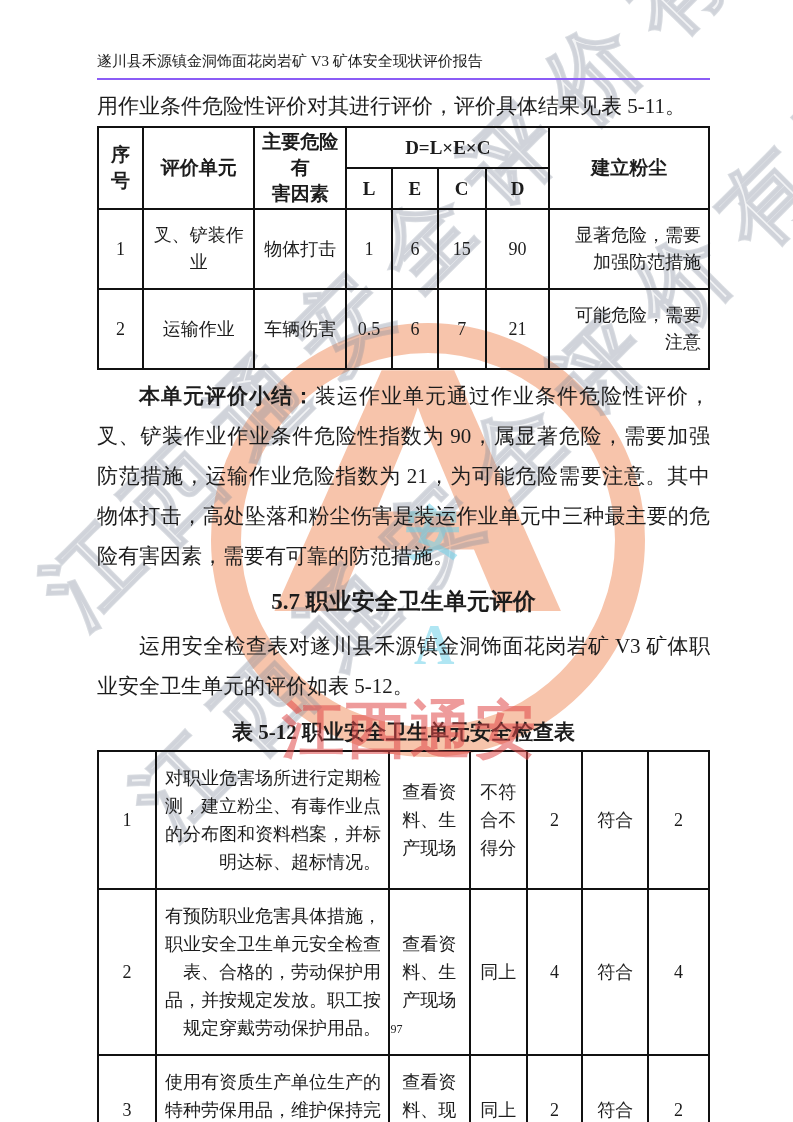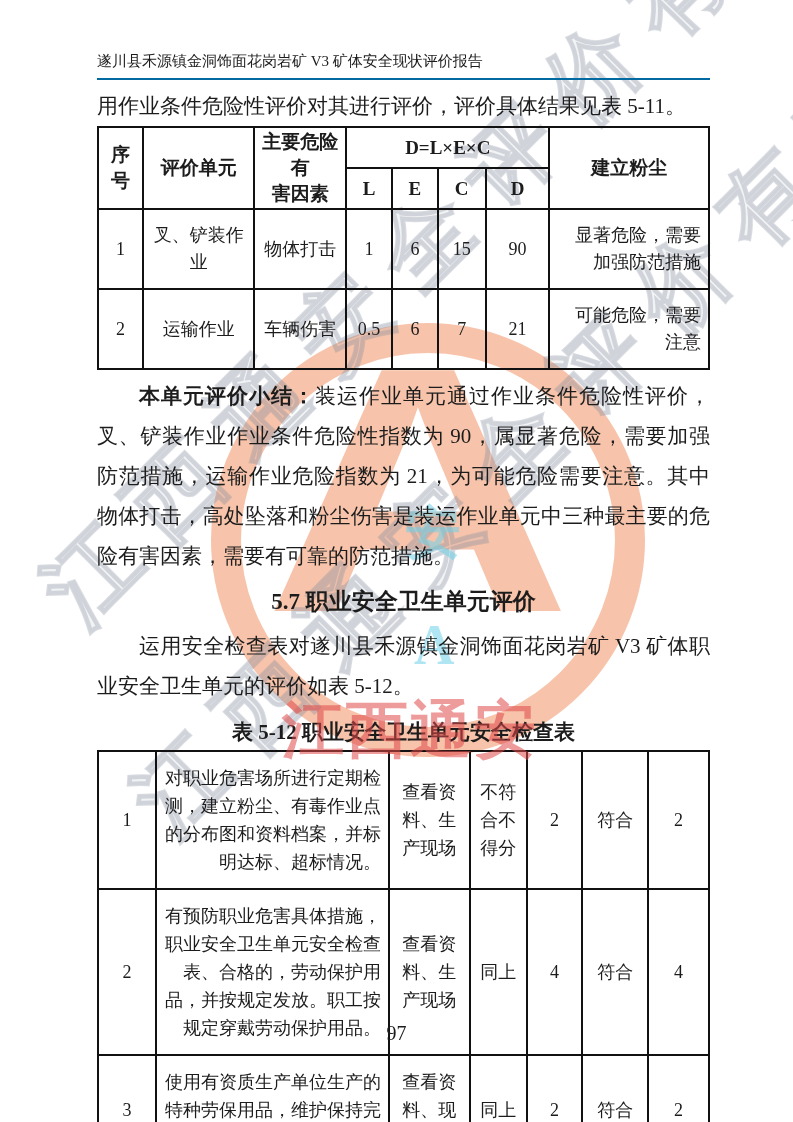--- a/index.html
+++ b/index.html
@@ -39,21 +39,21 @@
   .wm-red{
     position:absolute; z-index:2; left:282px; top:697px; pointer-events:none;
     font-size:62px; line-height:66px; font-weight:bold; letter-spacing:2px;
     color:rgba(224,72,72,0.55);
   }
   
   .page-header{
     position:absolute; z-index:1; left:97px; right:83px; top:52px;
     display:flex; justify-content:space-between; align-items:flex-end;
     font-size:15px; line-height:19px; padding-bottom:7px;
-    border-bottom:2px solid #0369a1;
+    border-bottom:2px solid #8b5cf6;
   }
   .content{position:absolute; z-index:1; left:97px; top:86px; width:613px;}
   .body-par{
     margin:0; font-size:21px; line-height:40px; text-align:justify;
   }
   .indent{text-indent:2em;}
   .tbl-caption{
     margin:8px 0 4px; text-align:center; font-weight:bold; font-size:21px; line-height:28px;
   }
   table{width:100%; border-collapse:collapse; table-layout:fixed;}
@@ -65,21 +65,21 @@
   #table1 .row-data td{line-height:27px;}
   #table2 td{line-height:28px;}
   #table2 .th td{line-height:26px; padding:2px 2px;}
   #table2 .left-cell{line-height:28px;}
   .summary{margin-top:6px;}
   .section-heading{
     margin:10px 0 0; font-size:23px; line-height:32px; font-weight:bold;text-align:center;
   }
   .page-number{
     position:absolute; z-index:1; left:0; width:100%; top:1022px;
-    text-align:center; font-size:20px;
+    text-align:center; font-size:12px;
   }
 </style>
 </head>
 <body>
 
 <div class="page">
 
   <div class="wm-under">
     <div class="wm-ring"></div>
     <div class="wm-a">A</div>

